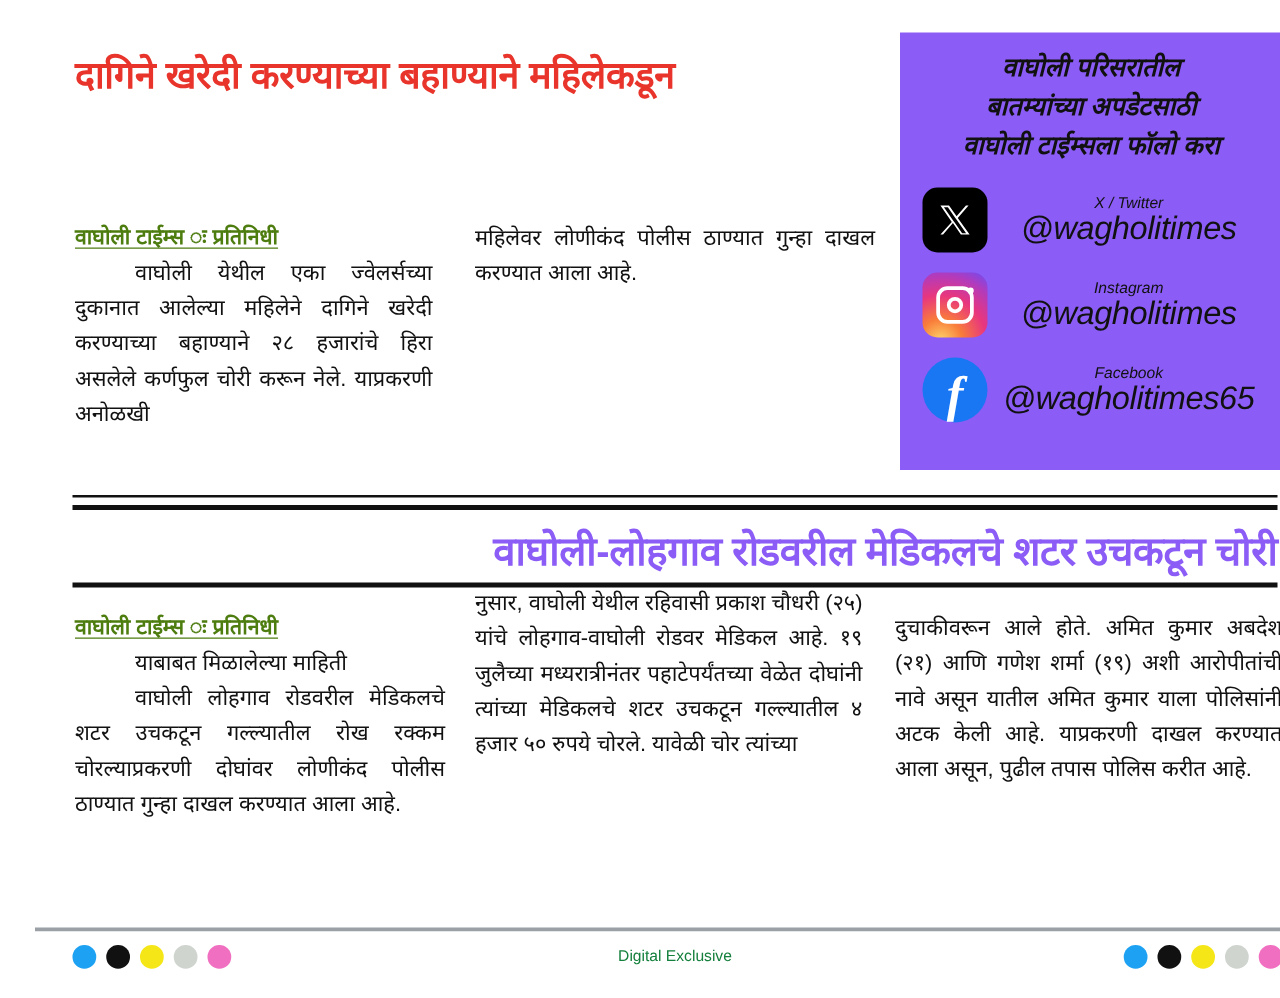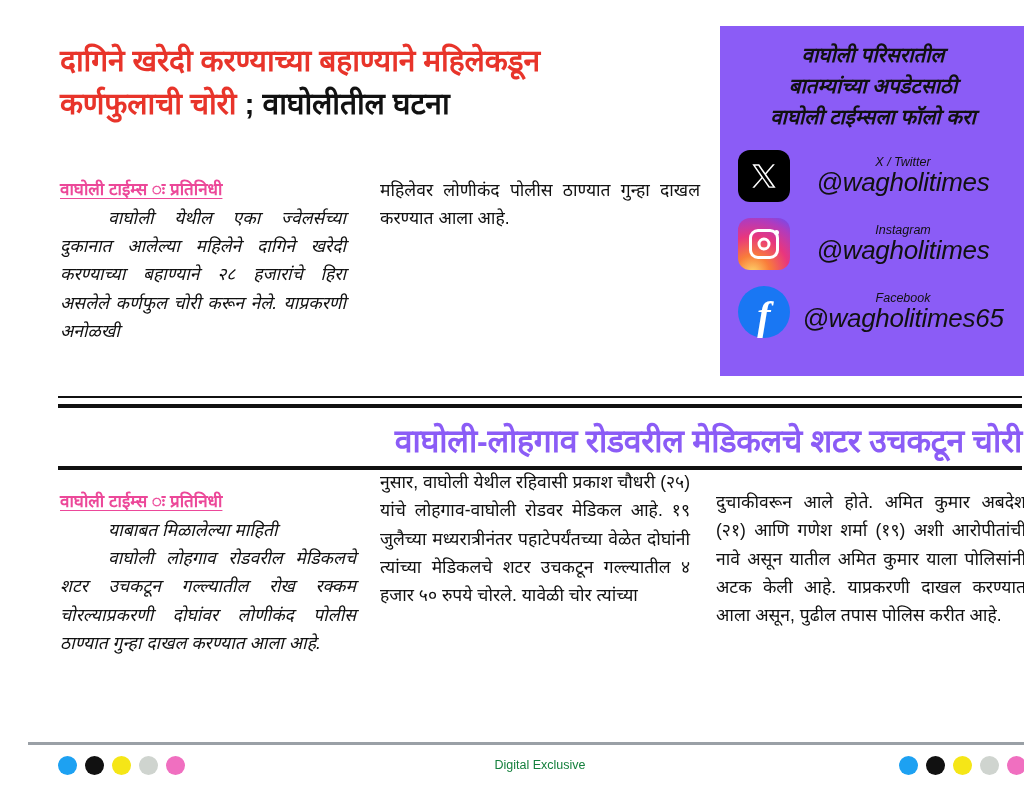--- a/index.html
+++ b/index.html
@@ -41,38 +41,38 @@
 
   .rule {
     position: absolute;
     background: #111111;
   }
   .rule-thin { height: 2px; }
   .rule-thick { height: 4px; }
 
   
   .byline {
-    color: #ec4899;
+    color: #4d7c0f;
     font-weight: bold;
     font-size: 17px;
     text-decoration: underline;
     text-underline-offset: 3px;
     white-space: nowrap;
   }
 
   .col-text {
     font-size: 17.5px;
     line-height: 1.62;
     color: #111111;
     text-align: justify;
     text-justify: inter-word;
     hyphens: none;
   }
   .col-text p { margin: 0; }
-  .col-text p.indent { text-indent: 48px; font-style: italic; }
+  .col-text p.indent { text-indent: 48px; }
 
   
   #s1c1 { position: absolute; left: 32px;  top: 176px; width: 286px; }
   #s1c2 { position: absolute; left: 352px; top: 176px; width: 320px; }
 
   
   #promo {
     position: absolute;
     left: 692px; top: 26px;
     width: 306px; height: 350px;
@@ -194,21 +194,20 @@
     color: #15803d;
   }
 </style>
 </head>
 <body>
 
 <div id="page">
 
   <div class="story1-head">
     <div class="s1-line1">दागिने खरेदी करण्याच्या बहाण्याने महिलेकडून</div>
-    <div class="s1-line2"><span class="red">कर्णफुलाची चोरी</span><span class="black"> ; </span><span class="black">वाघोलीतील घटना</span></div>
   </div>
 
   <div id="s1c1" class="col-text">
     <div class="byline">वाघोली टाईम्स ः प्रतिनिधी</div>
     <p class="indent">वाघोली येथील एका ज्वेलर्सच्या दुकानात आलेल्या महिलेने दागिने खरेदी करण्याच्या बहाण्याने २८ हजारांचे हिरा असलेले कर्णफुल चोरी करून नेले. याप्रकरणी अनोळखी</p>
   </div>
 
   <div id="s1c2" class="col-text">
     <p>महिलेवर लोणीकंद पोलीस ठाण्यात गुन्हा दाखल करण्यात आला आहे.</p>
   </div>

